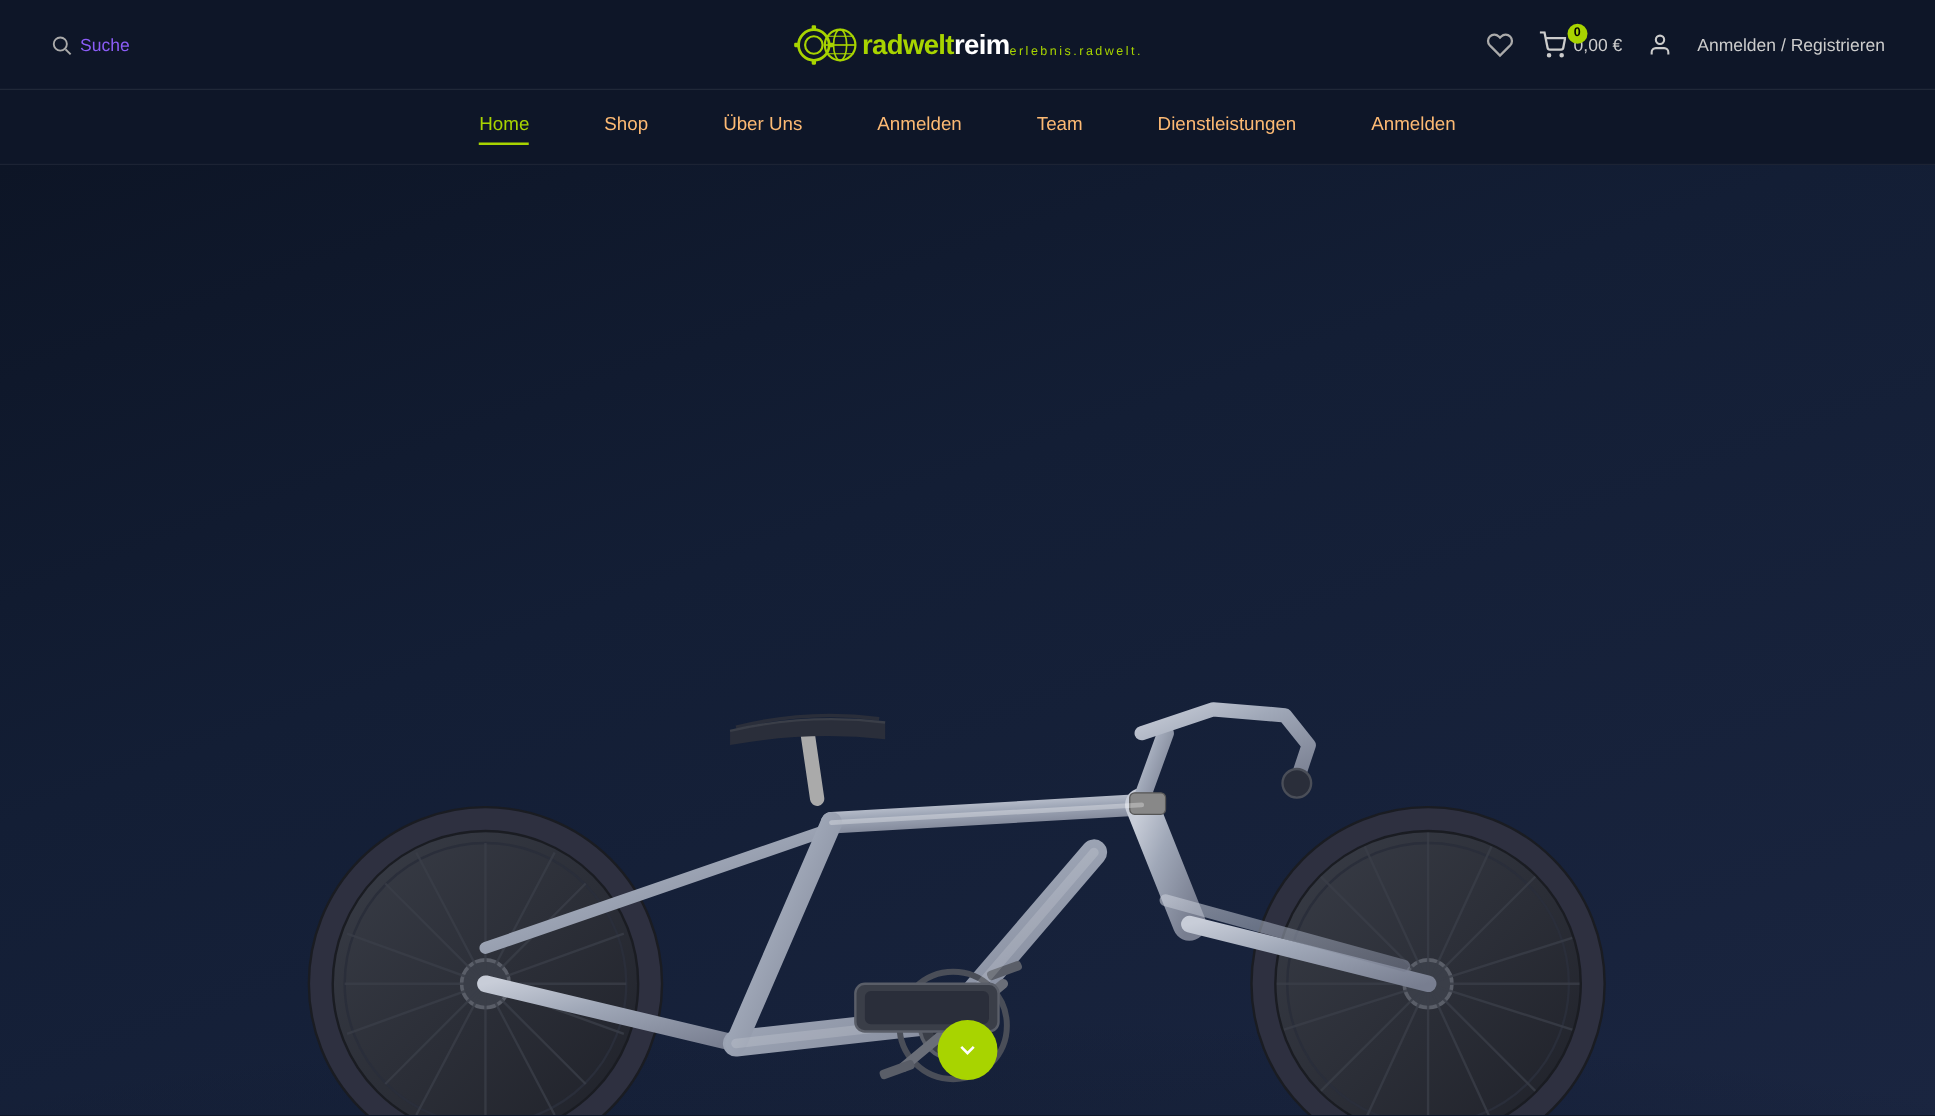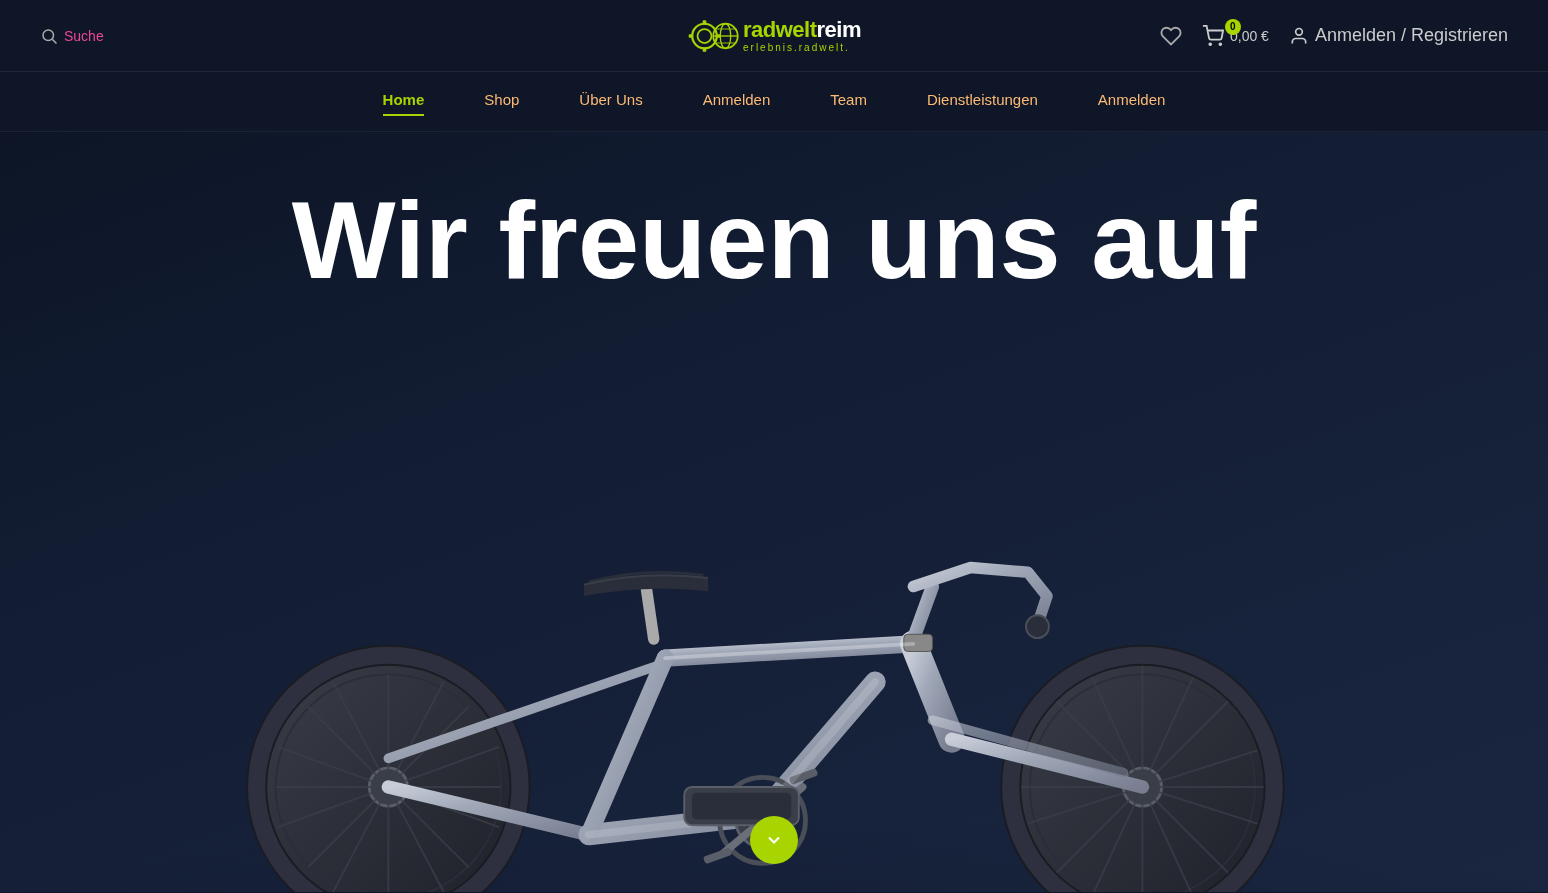--- a/index.html
+++ b/index.html
@@ -34,37 +34,38 @@
 
     .search-icon-svg {
       width: 18px;
       height: 18px;
       stroke: #aaa;
       fill: none;
       stroke-width: 2;
     }
 
     .search-label {
-      color: #ec4899;
+      color: #8b5cf6;
       font-size: 14px;
     }
 
     .logo-area {
       position: absolute;
       left: 50%;
       transform: translateX(-50%);
       display: flex;
       align-items: center;
       gap: 0;
     }
 
     .logo-text-wrap {
       display: flex;
-      flex-direction: column;
+      flex-direction: row;
       line-height: 1;
+      align-items: flex-end;
     }
 
     .logo-main {
       font-size: 22px;
       font-weight: 700;
       color: #fff;
       letter-spacing: -0.5px;
     }
 
     .logo-main span.accent {
@@ -120,23 +121,23 @@
       align-items: center;
       justify-content: center;
     }
 
     .user-btn {
       background: none;
       border: none;
       cursor: pointer;
       display: flex;
       align-items: center;
-      gap: 6px;
+      gap: 20px;
       color: #ccc;
-      font-size: 18px;
+      font-size: 14px;
     }
 
     
     nav {
       background: #0e1628;
       height: 60px;
       display: flex;
       align-items: center;
       justify-content: center;
       gap: 60px;
@@ -149,21 +150,20 @@
       cursor: pointer;
       text-decoration: none;
       padding-bottom: 4px;
       position: relative;
       background: none;
       border: none;
     }
 
     .nav-item.active {
       color: #a8d400;
-      font-weight: bold;
     }
 
     .nav-item.active::after {
       content: '';
       position: absolute;
       bottom: -4px;
       left: 0;
       right: 0;
       height: 2px;
       background: #a8d400;
@@ -306,21 +306,21 @@
   <button class="nav-item">Shop</button>
   <button class="nav-item">Über Uns</button>
   <button class="nav-item">Anmelden</button>
   <button class="nav-item">Team</button>
   <button class="nav-item">Dienstleistungen</button>
   <button class="nav-item">Anmelden</button>
 </nav>
 
 <section class="hero">
   <h1 class="hero-title">
-    <span>Wir freuen uns auf</span><br>
+    <br>
   </h1>
 
   <div class="bike-scene">
     <svg viewBox="0 0 1548 440" width="100%" height="100%" preserveAspectRatio="xMidYMax meet" xmlns="http://www.w3.org/2000/svg">
       <defs>
         <radialGradient id="bgGrad" cx="50%" cy="100%" r="70%">
           <stop offset="0%" stop-color="#1a2a45" stop-opacity="0.8"></stop>
           <stop offset="100%" stop-color="#0d1526" stop-opacity="0"></stop>
         </radialGradient>
         <linearGradient id="frameGrad" x1="0%" y1="0%" x2="100%" y2="100%">

